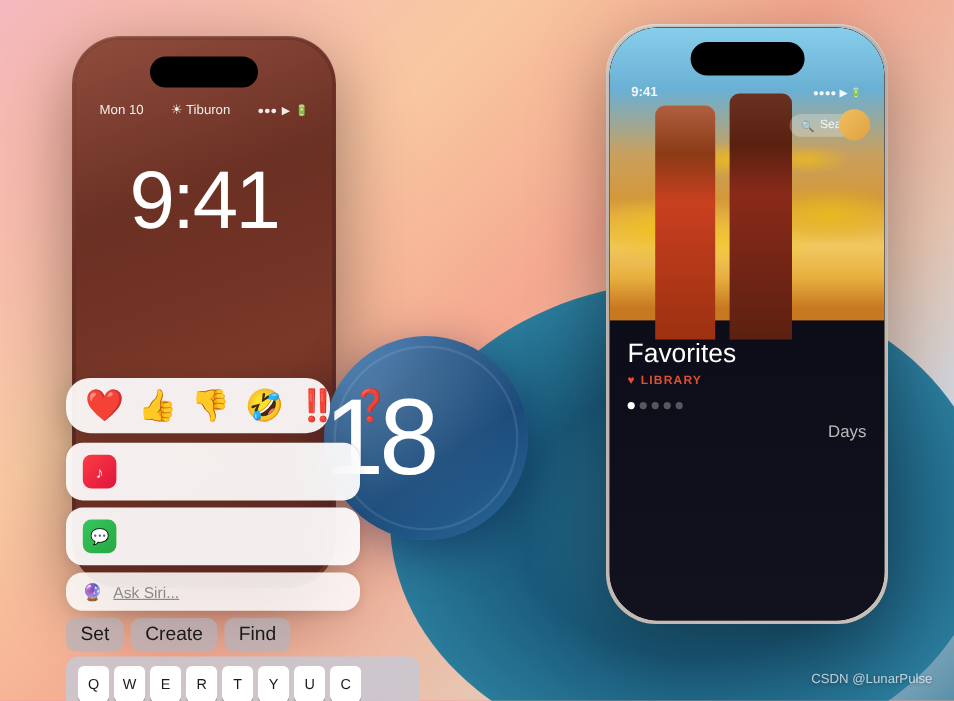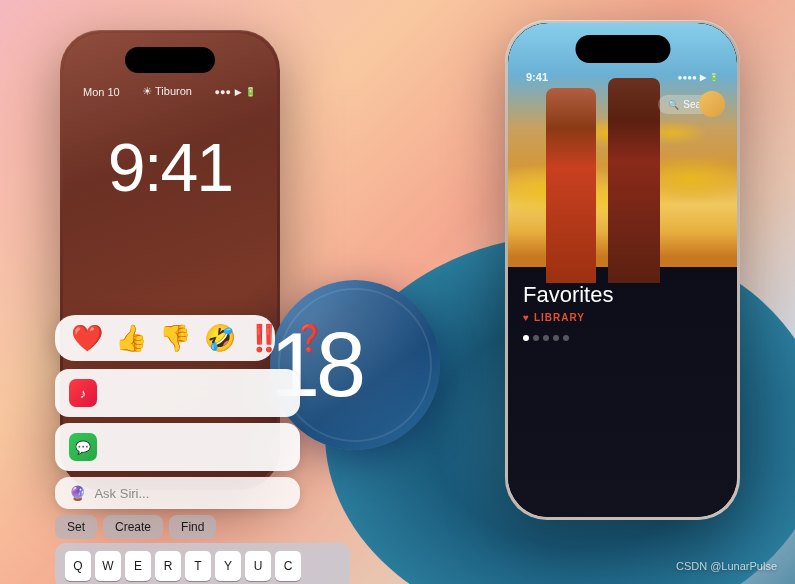--- a/index.html
+++ b/index.html
@@ -406,20 +406,21 @@
       align-items: center;
       gap: 8px;
       margin-bottom: 6px;
       width: 245px;
       box-shadow: 0 2px 10px rgba(0,0,0,0.1);
     }
 
     .siri-input-text {
       font-size: 13px;
       color: #8a8a8a;
+      text-decoration: underline;
     }
 
     
     .keyboard-row {
       background: rgba(200,200,210,0.85);
       backdrop-filter: blur(10px);
       border-radius: 10px;
       padding: 8px 10px;
       display: flex;
       gap: 4px;
@@ -446,21 +447,21 @@
       display: flex;
       gap: 6px;
       margin-bottom: 4px;
       width: 295px;
     }
 
     .shortcut-btn {
       background: rgba(180,180,190,0.7);
       border-radius: 8px;
       padding: 5px 12px;
-      font-size: 12px;
+      font-size: 16px;
       color: #1a1a1a;
       font-weight: 400;
     }
 
     
     .watermark {
       position: absolute;
       bottom: 12px;
       right: 18px;
       color: rgba(255,255,255,0.7);
@@ -539,20 +540,23 @@
             <span>♥</span>
             <span>LIBRARY</span>
           </div>
           <div class="right-dots">
             <div class="right-dot active"></div>
             <div class="right-dot"></div>
             <div class="right-dot"></div>
             <div class="right-dot"></div>
             <div class="right-dot"></div>
           </div>
+          <div class="right-days-row">
+            <span class="right-days-text">Days</span>
+          </div>
         </div>
 
       </div>
     </div>
 
   </div>
 
 </div>
 
 <div class="ios18-badge">

